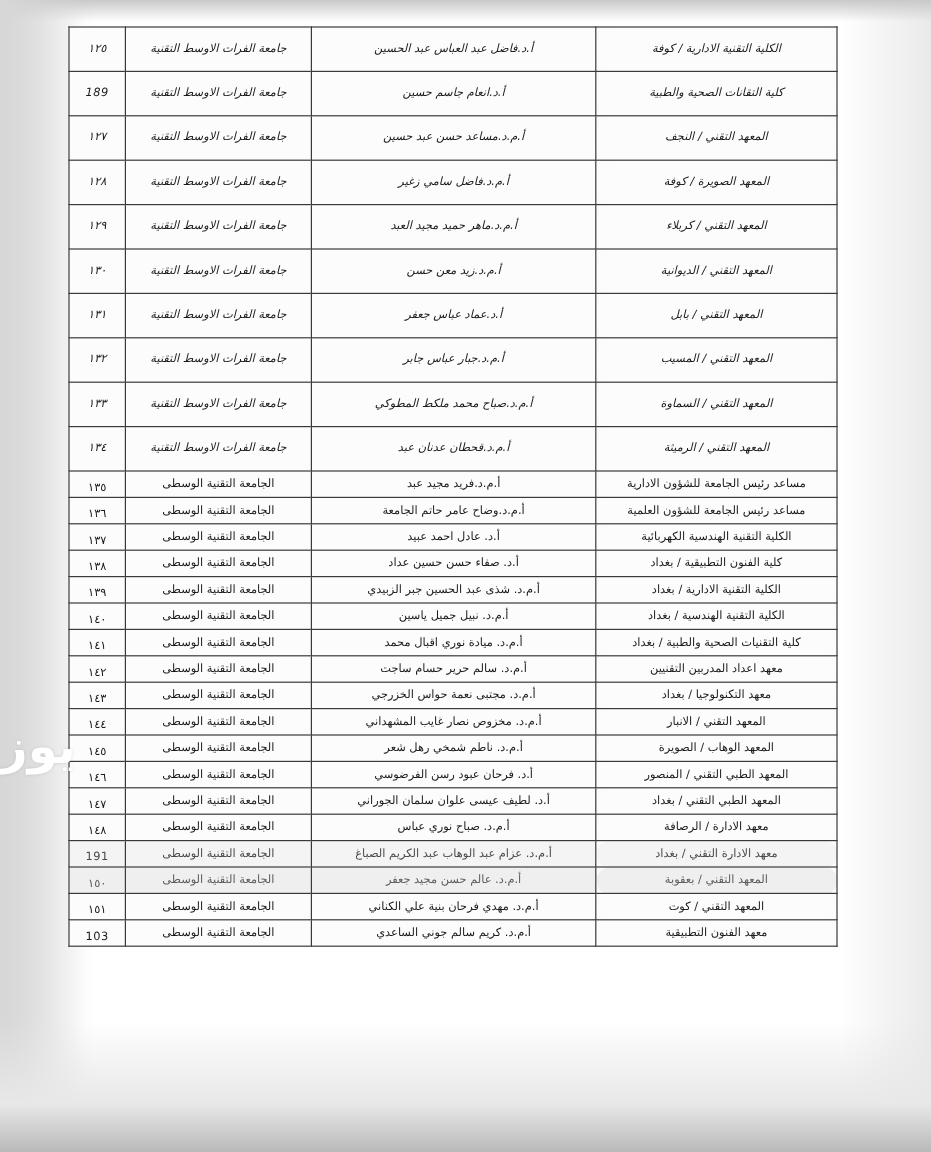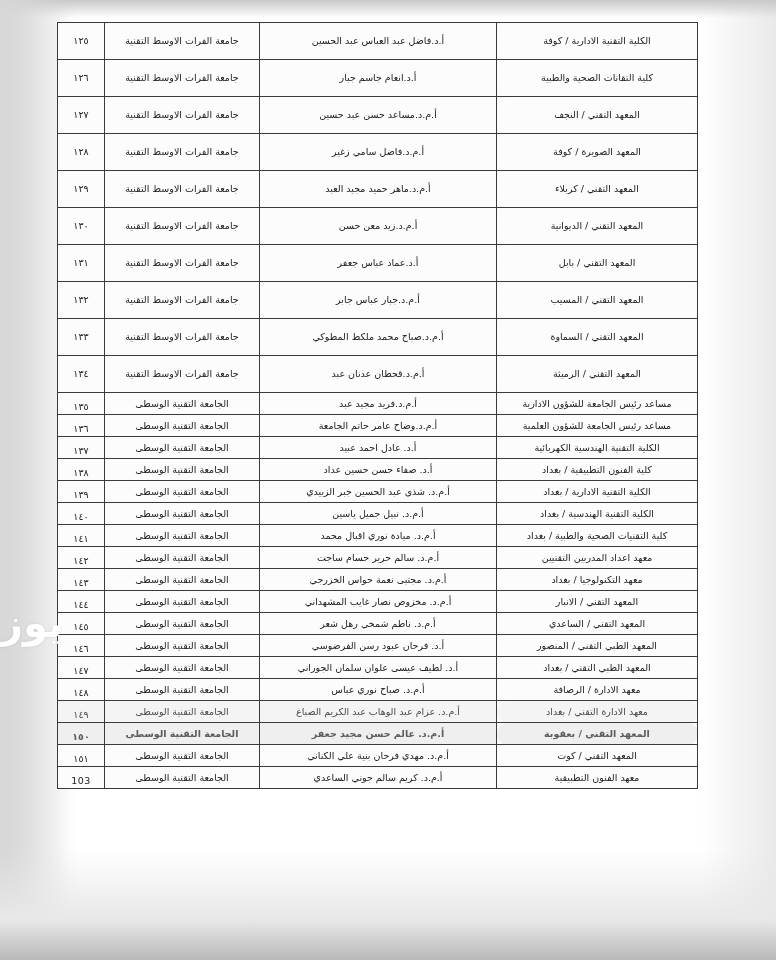--- a/index.html
+++ b/index.html
@@ -80,27 +80,27 @@
   td.col-college {
     width: 196px;
     border-radius: 15px;
   }
   td.col-name {
     width: 232px;
   }
   td.col-univ {
     width: 150px;
   }
-  tr.tall td { height: 34px; }
+  tr.tall td { height: 34px; font-style: italic; }
   tr.short td { height: 19px; }
   tr.short td.col-num { vertical-align: bottom; margin-top: 16px; }
 
   
   tr.dim td { color: #4a4a4a; background: #f4f4f4; }
-  tr.dimmer td { color: #5c5c5c; background: #efefef; font-weight: bold; }
+  tr.dimmer td { color: #5c5c5c; background: #efefef; }
 
   
   #watermark {
     position: absolute;
     top: 600px;
     left: 0px;
     font-family: "DejaVu Sans", sans-serif;
     font-size: 40px;
     font-weight: bold;
     color: #ffffff;
@@ -120,23 +120,23 @@
     <table class="doc-table">
       <tbody>
           <tr class="tall">
             <td class="col-college">الكلية التقنية الادارية / كوفة</td>
             <td class="col-name">أ.د.فاضل عبد العباس عبد الحسين</td>
             <td class="col-univ">جامعة الفرات الاوسط التقنية</td>
             <td class="col-num">١٢٥</td>
           </tr>
           <tr class="tall">
             <td class="col-college">كلية التقانات الصحية والطبية</td>
-            <td class="col-name">أ.د.انعام جاسم جبار</td>
-            <td class="col-univ">جامعة الفرات الاوسط التقنية</td>
-            <td class="col-num">١٢٦</td>
+            <td class="col-name">أ.د.انعام جاسم حسين</td>
+            <td class="col-univ">جامعة الفرات الاوسط التقنية</td>
+            <td class="col-num">189</td>
           </tr>
           <tr class="tall">
             <td class="col-college">المعهد التقني / النجف</td>
             <td class="col-name">أ.م.د.مساعد حسن عبد حسين</td>
             <td class="col-univ">جامعة الفرات الاوسط التقنية</td>
             <td class="col-num">١٢٧</td>
           </tr>
           <tr class="tall">
             <td class="col-college">المعهد الصويرة / كوفة</td>
             <td class="col-name">أ.م.د.فاضل سامي زغير</td>
@@ -233,21 +233,21 @@
             <td class="col-univ">الجامعة التقنية الوسطى</td>
             <td class="col-num">١٤٣</td>
           </tr>
           <tr class="short">
             <td class="col-college">المعهد التقني / الانبار</td>
             <td class="col-name">أ.م.د. مخزوص نصار غايب المشهداني</td>
             <td class="col-univ">الجامعة التقنية الوسطى</td>
             <td class="col-num">١٤٤</td>
           </tr>
           <tr class="short">
-            <td class="col-college">المعهد التقني / الساعدي</td>
+            <td class="col-college">المعهد الوهاب / الصويرة</td>
             <td class="col-name">أ.م.د. ناطم شمخي رهل شعر</td>
             <td class="col-univ">الجامعة التقنية الوسطى</td>
             <td class="col-num">١٤٥</td>
           </tr>
           <tr class="short">
             <td class="col-college">المعهد الطبي التقني / المنصور</td>
             <td class="col-name">أ.د. فرحان عبود رسن الفرضوسي</td>
             <td class="col-univ">الجامعة التقنية الوسطى</td>
             <td class="col-num">١٤٦</td>
           </tr>
@@ -260,21 +260,21 @@
           <tr class="short">
             <td class="col-college">معهد الادارة / الرصافة</td>
             <td class="col-name">أ.م.د. صباح نوري عباس</td>
             <td class="col-univ">الجامعة التقنية الوسطى</td>
             <td class="col-num">١٤٨</td>
           </tr>
           <tr class="short dim">
             <td class="col-college">معهد الادارة التقني / بغداد</td>
             <td class="col-name">أ.م.د. عزام عبد الوهاب عبد الكريم الصباغ</td>
             <td class="col-univ">الجامعة التقنية الوسطى</td>
-            <td class="col-num">١٤٩</td>
+            <td class="col-num">191</td>
           </tr>
           <tr class="short dimmer">
             <td class="col-college">المعهد التقني / بعقوبة</td>
             <td class="col-name">أ.م.د. عالم حسن مجيد جعفر</td>
             <td class="col-univ">الجامعة التقنية الوسطى</td>
             <td class="col-num">١٥٠</td>
           </tr>
           <tr class="short">
             <td class="col-college">المعهد التقني / كوت</td>
             <td class="col-name">أ.م.د. مهدي فرحان بنية علي الكناني</td>

